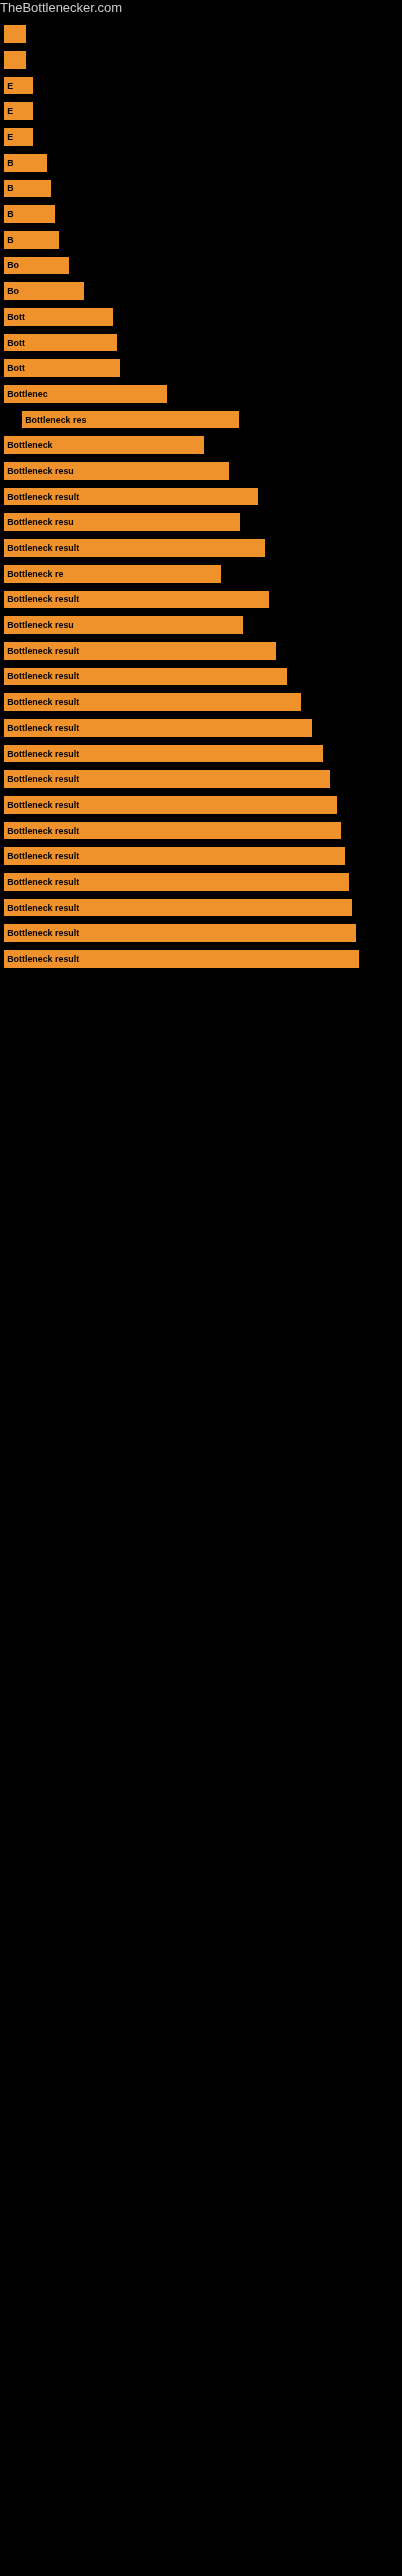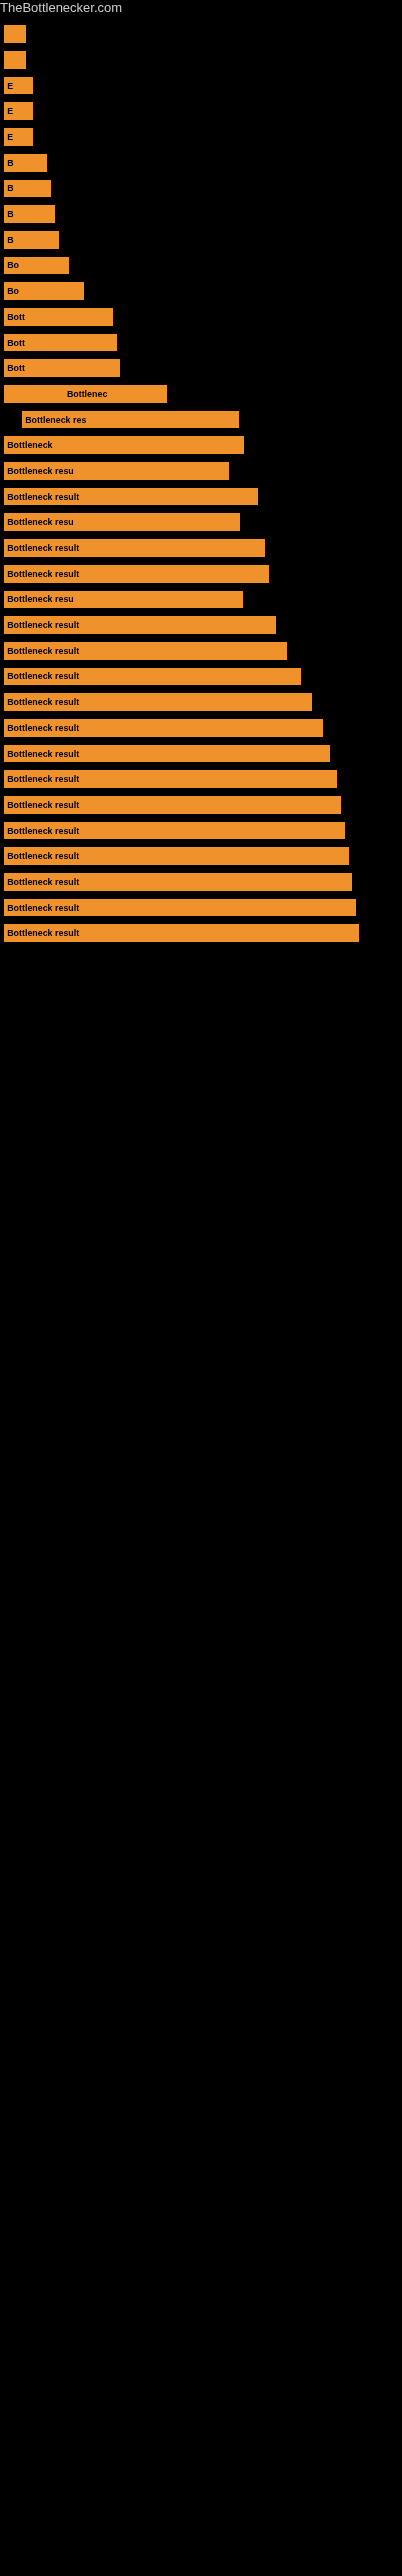--- a/index.html
+++ b/index.html
@@ -119,31 +119,31 @@
       <div class="bar" style="width: 113px;">
         <span class="bar-label">Bott</span>
       </div>
     </div>
     <div class="bar-row">
       <div class="bar" style="width: 116px;">
         <span class="bar-label">Bott</span>
       </div>
     </div>
     <div class="bar-row">
-      <div class="bar" style="width: 163px; justify-content: center;">
+      <div class="bar" style="width: 163px;">
         <span class="bar-label">Bottlenec</span>
       </div>
     </div>
     <div class="bar-row">
       <div class="bar" style="width: 217px; margin-left: 18px;">
         <span class="bar-label">Bottleneck res</span>
       </div>
     </div>
     <div class="bar-row">
-      <div class="bar" style="width: 240px;">
+      <div class="bar" style="width: 200px;">
         <span class="bar-label">Bottleneck</span>
       </div>
     </div>
     <div class="bar-row">
       <div class="bar" style="width: 225px;">
         <span class="bar-label">Bottleneck resu</span>
       </div>
     </div>
     <div class="bar-row">
       <div class="bar" style="width: 254px;">
@@ -154,20 +154,25 @@
       <div class="bar" style="width: 236px;">
         <span class="bar-label">Bottleneck resu</span>
       </div>
     </div>
     <div class="bar-row">
       <div class="bar" style="width: 261px;">
         <span class="bar-label">Bottleneck result</span>
       </div>
     </div>
     <div class="bar-row">
+      <div class="bar" style="width: 217px;">
+        <span class="bar-label">Bottleneck re</span>
+      </div>
+    </div>
+    <div class="bar-row">
       <div class="bar" style="width: 265px;">
         <span class="bar-label">Bottleneck result</span>
       </div>
     </div>
     <div class="bar-row">
       <div class="bar" style="width: 239px;">
         <span class="bar-label">Bottleneck resu</span>
       </div>
     </div>
     <div class="bar-row">

